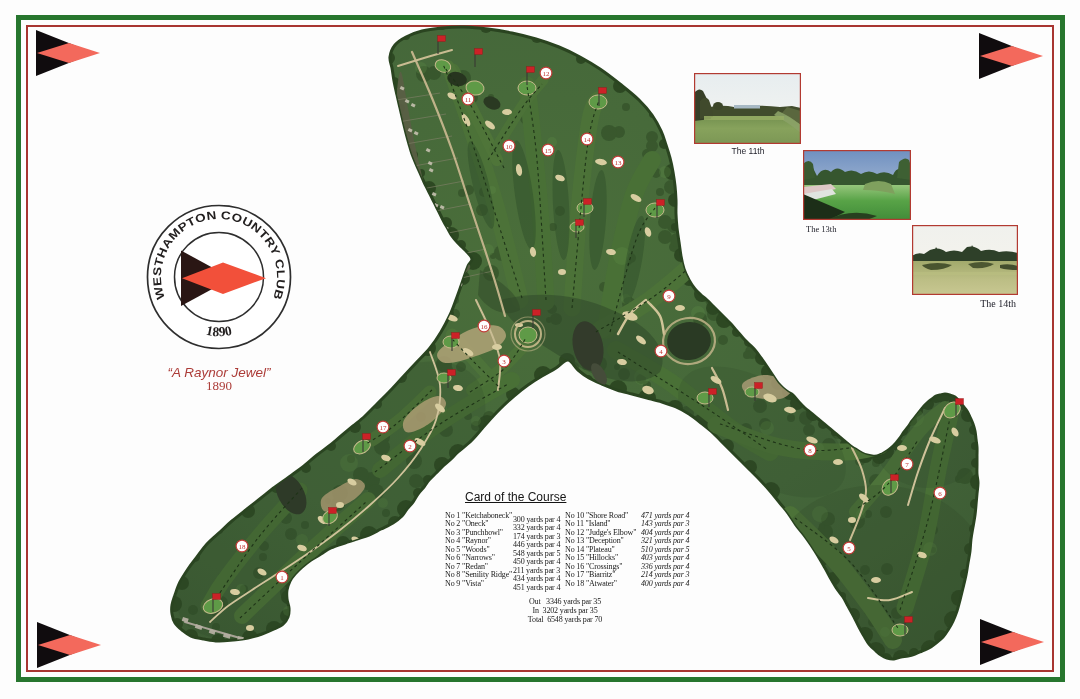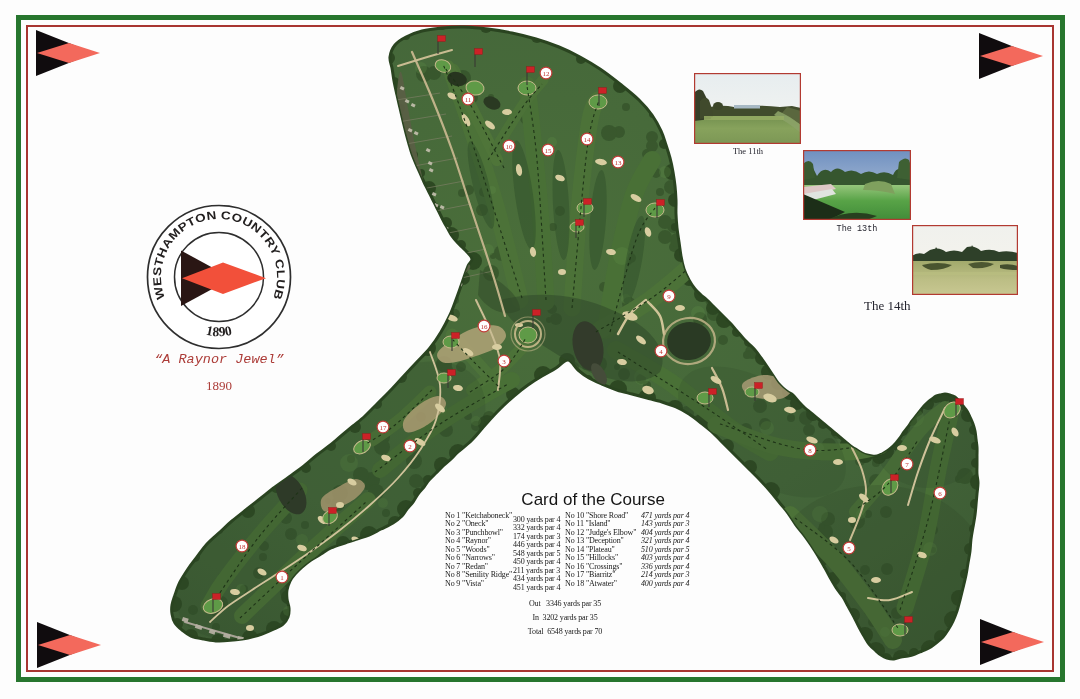--- a/index.html
+++ b/index.html
@@ -643,21 +643,21 @@
 <circle cx="100" cy="100" r="44.5" fill="#fff" stroke="#2e2e2e" stroke-width="1.5"></circle>
 
 <text font-family="Liberation Sans,sans-serif" font-size="11.4" font-weight="bold" fill="#221f1f" letter-spacing="0.2"><textPath href="#arcTop" startOffset="50%" text-anchor="middle" textLength="225" lengthAdjust="spacingAndGlyphs">WESTHAMPTON COUNTRY CLUB</textPath></text>
 
 <text font-family="Liberation Serif,serif" font-size="13.5" font-weight="bold" fill="#242121"><textPath href="#arcBot" startOffset="50%" text-anchor="middle">1890</textPath></text>
 
 <polygon points="62,73.5 62,129 113,101.2" fill="#2a1614"></polygon>
 <polygon points="63,101.2 104,85.5 147,101.2 104,117" fill="#f2503a"></polygon>
 </svg>
 
-<div style="position:absolute;left:139px;top:352px;width:160px;text-align:center;font-family:Liberation Mono, monospace;font-style:italic;font-size:13.5px;color:#ac3c38;">“A Raynor Jewel”</div>
+<div style="position:absolute;left:139px;top:365px;width:160px;text-align:center;font-family:Liberation Sans, sans-serif;font-style:italic;font-size:13.5px;color:#ac3c38;">“A Raynor Jewel”</div>
 
 <div style="position:absolute;left:139px;top:378px;width:160px;text-align:center;font-family:'Liberation Serif',serif;font-size:13px;color:#ac3c38;">1890</div>
 
 <svg width="107" height="71" viewBox="0 0 107 71" style="position:absolute;left:694px;top:73px">
 <defs>
       <linearGradient id="p1sky" x1="0" y1="0" x2="0" y2="1">
 <stop offset="0" stop-color="#e7edef"></stop>
         <stop offset="1" stop-color="#f6f6f2"></stop>
       </linearGradient>
 <linearGradient id="p1gr" x1="0" y1="0" x2="0" y2="1">
@@ -672,21 +672,21 @@
 <path d="M0,20 Q5,14 9,18 L13,26 Q16,30 15,38 L17,46 L0,48 Z" fill="#363f27"></path>
 <path d="M6,28 Q11,22 15,27 L18,36 L19,44 L6,46 Z" fill="#404a2c"></path>
 <ellipse cx="24" cy="33" rx="5" ry="4" fill="#3c4629"></ellipse>
 <rect x="40" y="32" width="26" height="3.5" fill="#a7b9c4"></rect>
 <path d="M93,34 L107,38 L107,52 L88,40 Z" fill="#5a673e"></path>
 <path d="M84,38 Q94,42 107,52 L107,60 Q92,48 80,42 Z" fill="#8ba267" opacity="0.9"></path>
 <rect x="10" y="43" width="80" height="4" fill="#95ac63" opacity="0.85"></rect>
 <rect x="0" y="0" width="107" height="71" fill="none" stroke="#b23a31" stroke-width="2.4"></rect>
 </svg>
 
-<div style="position:absolute;left:697px;top:146px;width:102px;text-align:center;font-family:Liberation Serif, serif;font-size:8.5px;color:#24242e;">The 11th</div>
+<div style="position:absolute;left:697px;top:146px;width:102px;text-align:center;font-family:Liberation Sans, sans-serif;font-size:8.5px;color:#24242e;">The 11th</div>
 
 <svg width="108" height="70" viewBox="0 0 108 70" style="position:absolute;left:803px;top:150px">
 <defs>
       <linearGradient id="p2sky" x1="0" y1="0" x2="0" y2="1">
 <stop offset="0" stop-color="#6f90c0"></stop>
         <stop offset="1" stop-color="#c6d1e1"></stop>
       </linearGradient>
 <linearGradient id="p2gr" x1="0" y1="0" x2="0" y2="1">
 <stop offset="0" stop-color="#96c67c"></stop>
         <stop offset="0.45" stop-color="#58a347"></stop>
@@ -699,21 +699,21 @@
 <path d="M0,14 Q6,8 10,14 L12,28 L0,30 Z" fill="#3a5a31"></path>
 <rect x="0" y="35" width="108" height="35" fill="url(#p2gr)"></rect>
 <path d="M0,37 L28,34 L33,39 L8,44 L0,44 Z" fill="#ddc8c6"></path>
 <path d="M0,44 L29,39 L33,44 L10,50 L0,52 Z" fill="#e0e4df"></path>
 <path d="M62,34 Q76,28 88,34 L92,44 Q76,40 60,40 Z" fill="#7fa05e"></path>
 <path d="M0,44 L42,62 L26,70 L0,70 Z" fill="#1c2e18"></path>
 <path d="M24,70 Q48,58 74,66 L64,70 Z" fill="#27401f"></path>
 <rect x="0" y="0" width="108" height="70" fill="none" stroke="#b23a31" stroke-width="2.4"></rect>
 </svg>
 
-<div style="position:absolute;left:806px;top:224px;width:102px;text-align:center;font-family:Liberation Mono, monospace;font-size:8.5px;color:#24242e;">The 13th</div>
+<div style="position:absolute;left:806px;top:224px;width:102px;text-align:left;font-family:Liberation Serif, serif;font-size:8.5px;color:#24242e;">The 13th</div>
 
 <svg width="106" height="70" viewBox="0 0 106 70" style="position:absolute;left:912px;top:225px">
 <defs>
       <linearGradient id="p3sky" x1="0" y1="0" x2="0" y2="1">
 <stop offset="0" stop-color="#f0f1ed"></stop>
         <stop offset="1" stop-color="#f6f4ec"></stop>
       </linearGradient>
 <linearGradient id="p3gr" x1="0" y1="0" x2="0" y2="1">
 <stop offset="0" stop-color="#a2aa6c"></stop>
         <stop offset="0.55" stop-color="#bcbe85"></stop>
@@ -725,25 +725,25 @@
 <path d="M24,22 L27,27 L22,27 Z" fill="#2e4029"></path>
 <path d="M60,20 L63,26 L58,26 Z" fill="#2e4029"></path>
 <rect x="0" y="36" width="106" height="34" fill="url(#p3gr)"></rect>
 <path d="M10,40 Q26,36 40,40 Q33,45 19,45 Q12,43 10,40 Z" fill="#49542f"></path>
 <path d="M56,39 Q70,35 82,39 Q75,44 61,43 Z" fill="#4c5731"></path>
 <path d="M88,40 Q97,38 106,41 L106,45 Q95,45 88,43 Z" fill="#434e2e"></path>
 <rect x="0" y="47" width="106" height="3" fill="#b9bd80" opacity="0.7"></rect>
 <rect x="0" y="0" width="106" height="70" fill="none" stroke="#b23a31" stroke-width="2.4"></rect>
 </svg>
 
-<div style="position:absolute;left:864px;top:298px;width:102px;text-align:left;font-family:'Liberation Serif',serif;font-size:13px;color:#24242e;">The 14th</div>
-
-<div style="position:absolute;left:465px;top:490px;width:200px;text-align:right;font-size:17px;color:#151515;">Card of the Course</div>
+<div style="position:absolute;left:914px;top:298px;width:102px;text-align:right;font-family:'Liberation Serif',serif;font-size:10px;color:#24242e;">The 14th</div>
+
+<div style="position:absolute;left:465px;top:490px;width:200px;text-align:left;font-size:12px;color:#151515;text-decoration:underline;">Card of the Course</div>
 
 <div class="cardtext" style="left:445px;top:512px;">No 1 "Ketchaboneck"<br>No 2 "Oneck"<br>No 3 "Punchbowl"<br>No 4 "Raynor"<br>No 5 "Woods"<br>No 6 "Narrows"<br>No 7 "Redan"<br>No 8 "Senility Ridge"<br>No 9 "Vista"</div>
 
 <div class="cardtext" style="left:513px;top:516px;">300 yards par 4<br>332 yards par 4<br>174 yards par 3<br>446 yards par 4<br>548 yards par 5<br>450 yards par 4<br>211 yards par 3<br>434 yards par 4<br>451 yards par 4</div>
 
 <div class="cardtext" style="left:565px;top:512px;">No 10 "Shore Road"<br>No 11 "Island"<br>No 12 "Judge's Elbow"<br>No 13 "Deception"<br>No 14 "Plateau"<br>No 15 "Hillocks"<br>No 16 "Crossings"<br>No 17 "Biarritz"<br>No 18 "Atwater"</div>
 
 <div class="cardtext" style="left:641px;top:512px;font-style:italic;">471 yards par 4<br>143 yards par 3<br>404 yards par 4<br>321 yards par 4<br>510 yards par 5<br>403 yards par 4<br>336 yards par 4<br>214 yards par 3<br>400 yards par 4</div>
 
-<div class="cardtext" style="left:465px;top:597px;width:200px;text-align:center;line-height:14px;">Out&nbsp;&nbsp;&nbsp;3346 yards par 35<br>In&nbsp;&nbsp;3202 yards par 35<br>Total&nbsp;&nbsp;6548 yards par 70</div>
+<div class="cardtext" style="left:465px;top:597px;width:200px;text-align:center;line-height:9px;">Out&nbsp;&nbsp;&nbsp;3346 yards par 35<br>In&nbsp;&nbsp;3202 yards par 35<br>Total&nbsp;&nbsp;6548 yards par 70</div>
 
 </body></html>

